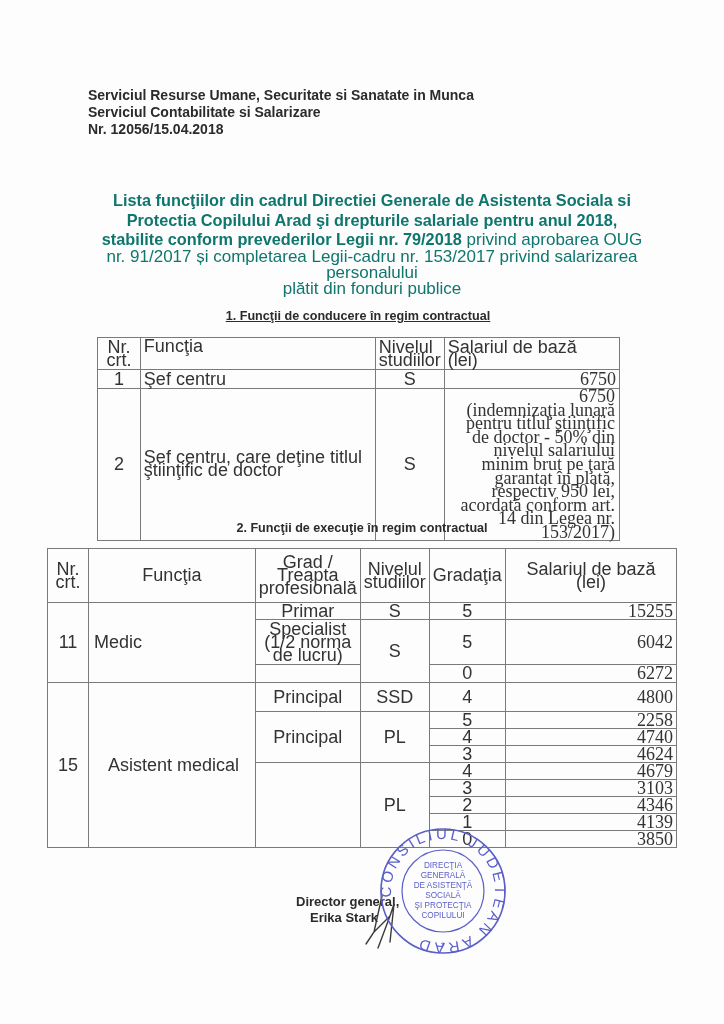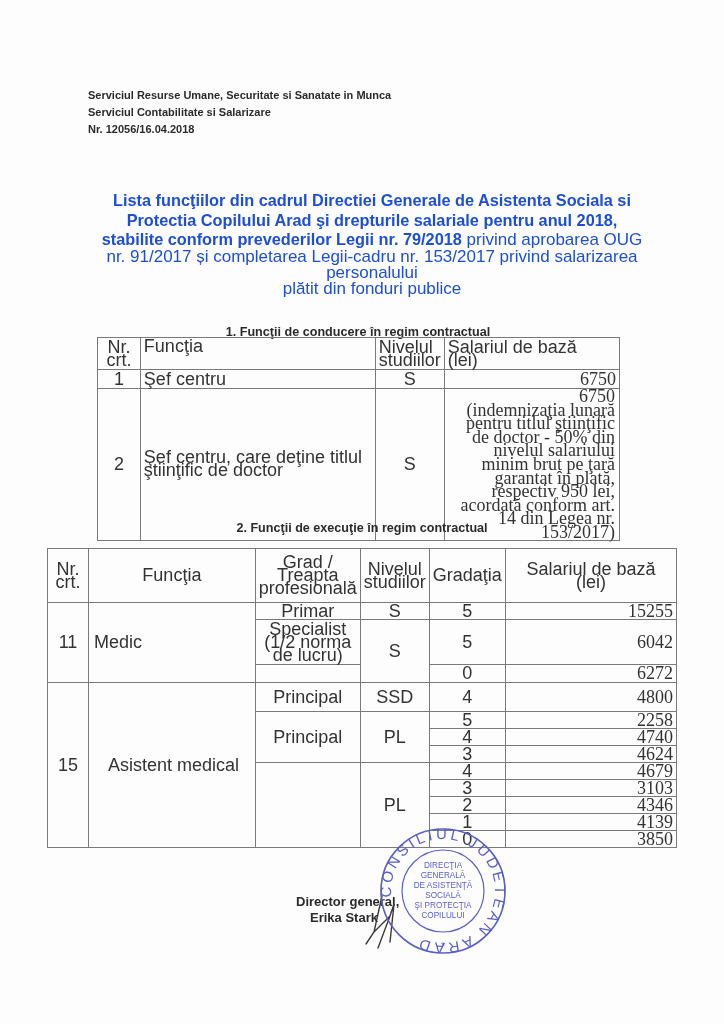--- a/index.html
+++ b/index.html
@@ -1,51 +1,51 @@
 <!DOCTYPE html>
 <html><head>
 <meta charset="utf-8">
 <style>
   html, body { margin:0; padding:0; }
   body { width:724px; height:1024px; background:#fdfdfd; position:relative; overflow:hidden;
          font-family:"Liberation Sans", sans-serif; color:#2a2a2a; }
   .abs { position:absolute; }
-  .hdr { left:88px; top:87px; font-weight:bold; font-size:11px; line-height:17px; color:#2b2b2b; }
-  .title { left:70px; top:190px; width:604px; text-align:center; color:#1d4ed8; }
+  .hdr { left:88px; top:87px; font-weight:bold; font-size:14px; line-height:17px; color:#2b2b2b; }
+  .title { left:70px; top:190px; width:604px; text-align:center; color:#0f766e; }
   .title .b { font-weight:bold; font-size:16.3px; line-height:20px; }
   .title .n { font-size:17px; line-height:16px; }
   .title .lb { font-weight:bold; font-size:16.3px; }
   .sec { font-weight:bold; font-size:12.6px; color:#2b2b2b; text-align:center; }
   table { border-collapse:collapse; position:absolute; font-size:18px; color:#333; }
   td { border:1px solid #7a7a7a; padding:0 3px; vertical-align:middle; line-height:13px; }
   .c { text-align:center; }
   .r { text-align:right;font-family:Liberation Serif, serif; }
   .l { text-align:left; }
   .top { vertical-align:top; }
   .stamp { position:absolute; left:378px; top:826px; width:130px; height:130px; }
   .sign { left:296px; top:894px; font-weight:bold; font-size:13px; line-height:16px; color:#2b2b2b; }
 </style>
 </head>
 <body>
 
 <div class="abs hdr">
   <div>Serviciul Resurse Umane, Securitate si  Sanatate in Munca</div>
   <div>Serviciul Contabilitate si Salarizare</div>
-  <div>Nr. 12056/16.04.2018</div>
+  <div>Nr. 12056/15.04.2018</div>
 </div>
 
 <div class="abs title">
   <div class="b">Lista funcţiilor din cadrul Directiei Generale de Asistenta Sociala si</div>
   <div class="b">Protectia Copilului Arad şi drepturile salariale pentru anul 2018,</div>
   <div><span class="lb">stabilite conform prevederilor Legii nr. 79/2018</span><span class="n"> privind aprobarea OUG</span></div>
   <div class="n">nr. 91/2017 și  completarea Legii-cadru nr. 153/2017 privind salarizarea personalului</div>
   <div class="n">plătit din fonduri publice</div>
 </div>
 
-<div class="abs sec" style="left:97px; top:325px; width:522px;">1.   Funcţii de conducere în regim contractual</div>
+<div class="abs sec" style="left:97px; top:309px; width:522px;text-decoration:underline;">1.   Funcţii de conducere în regim contractual</div>
 
 <table style="left:97px; top:337px; width:523px;">
   <colgroup>
       <col style="width:43px">
       <col style="width:237px">
       <col style="width:67px">
       <col style="width:176px">
     </colgroup>
   <tbody>
       <tr style="height:32px">

